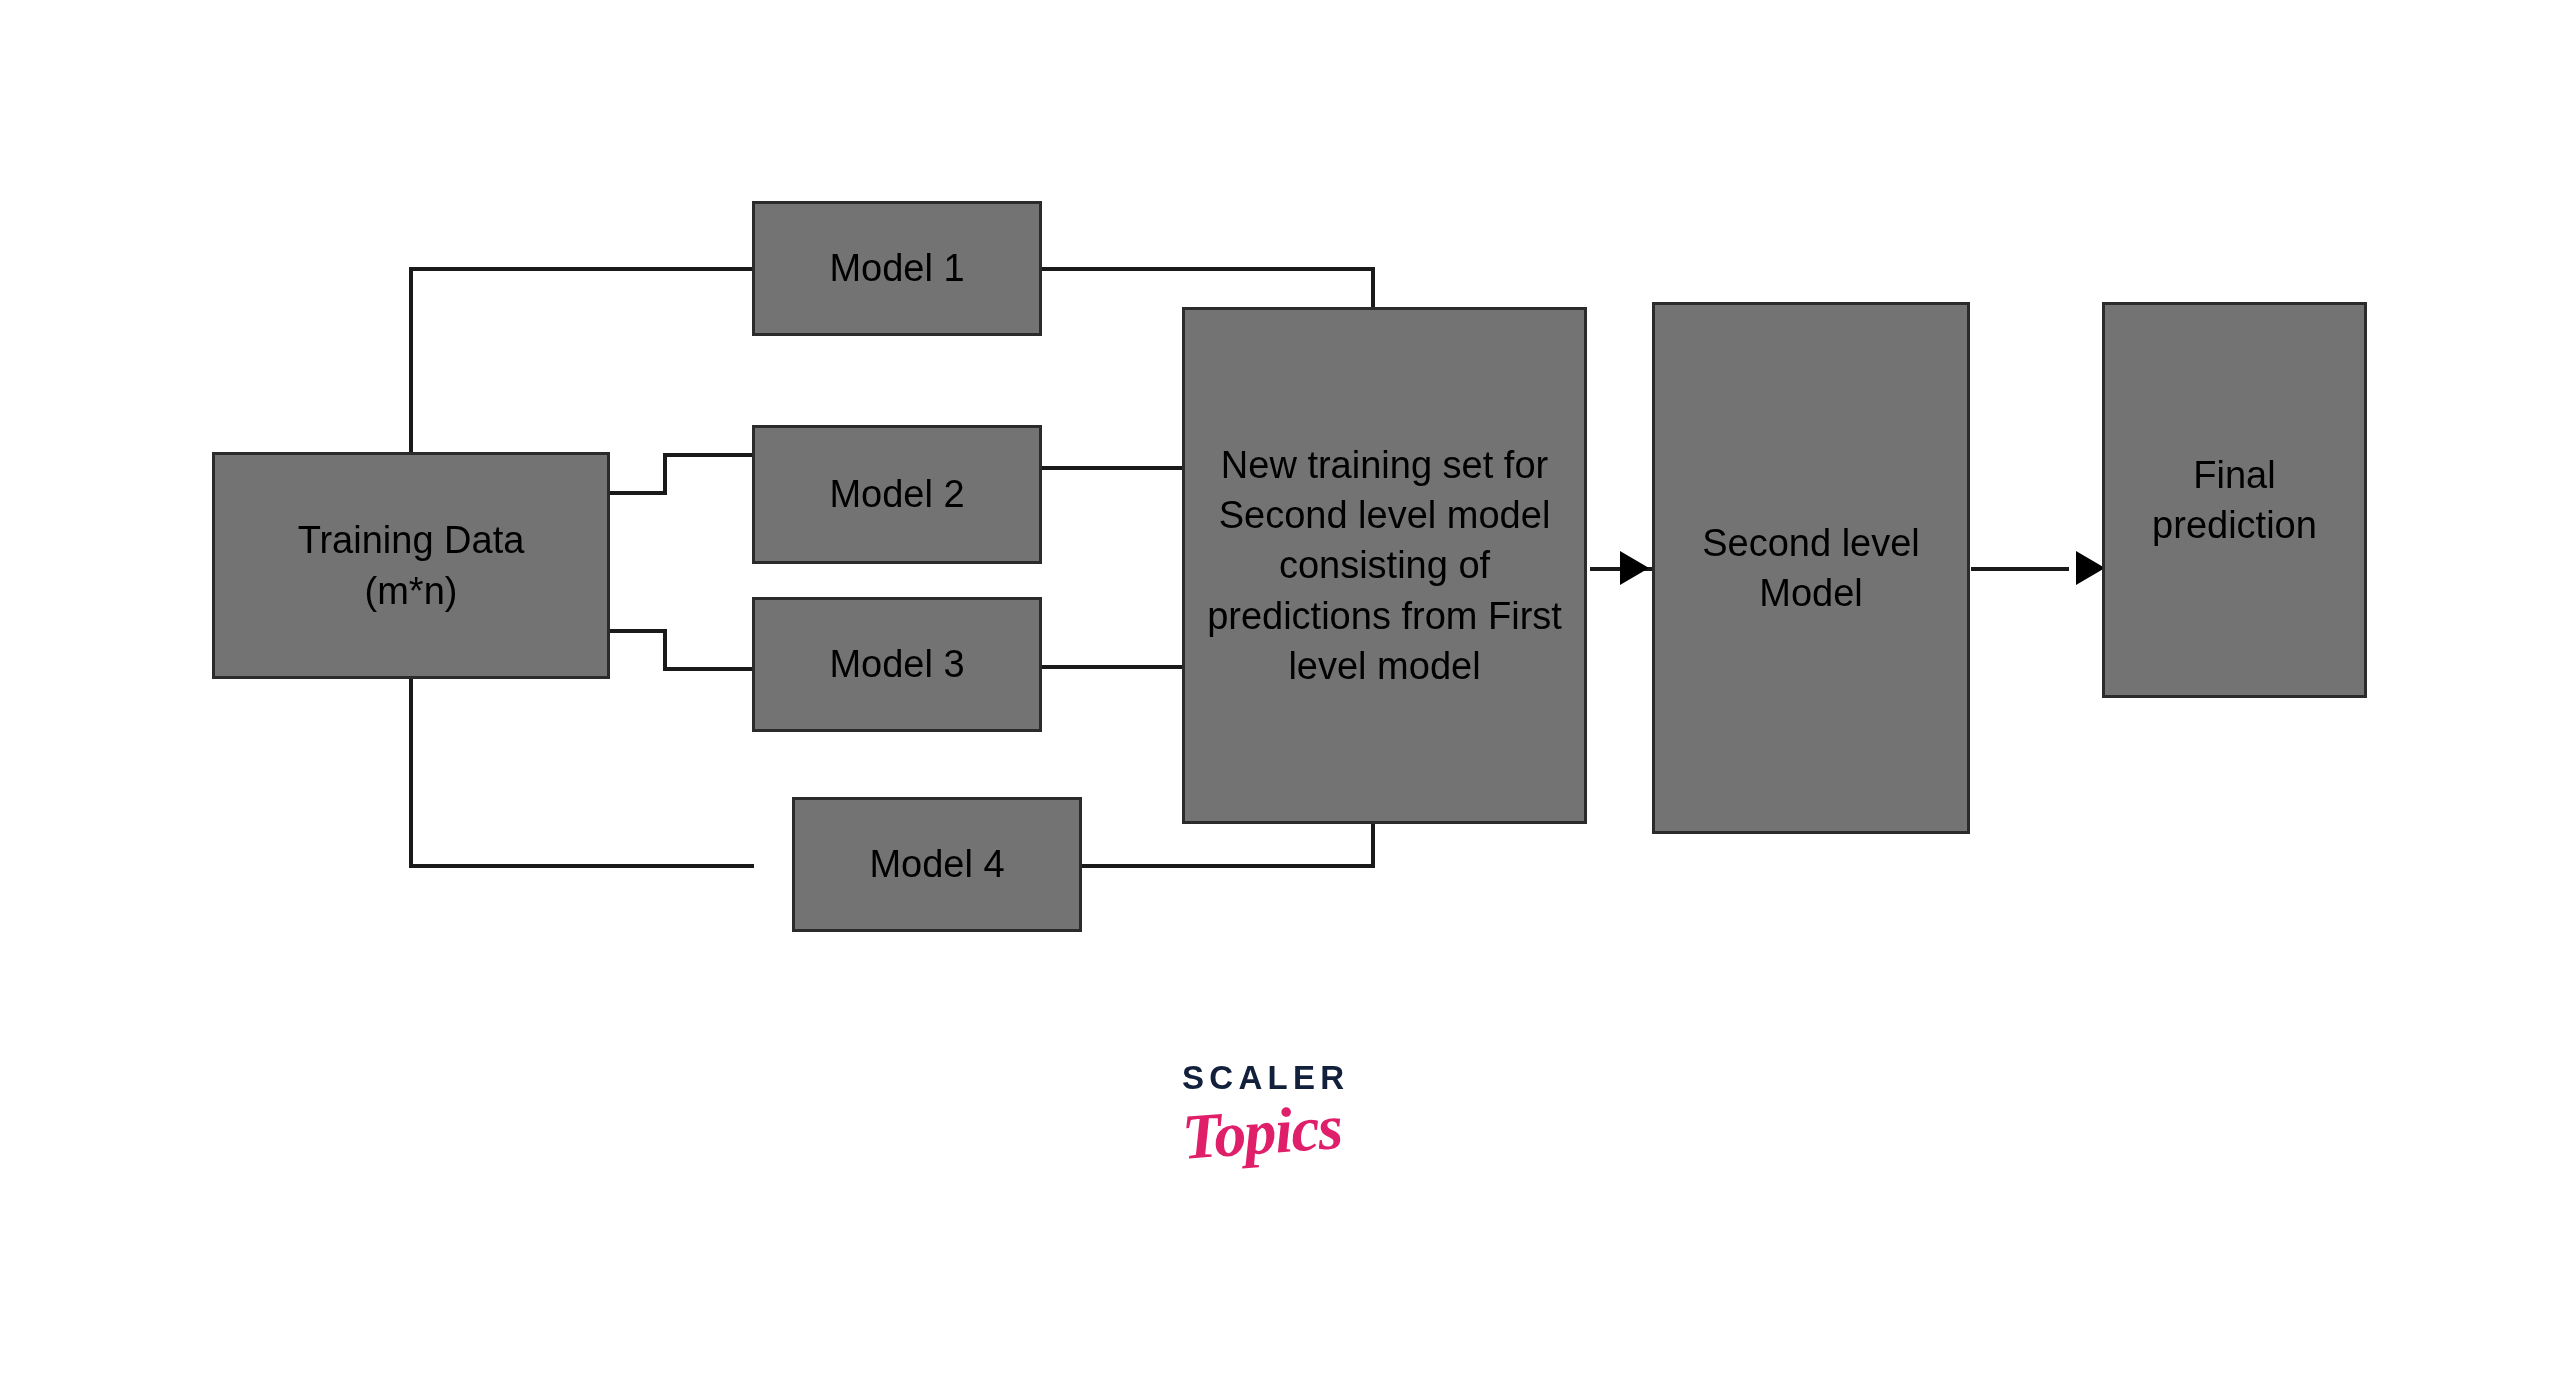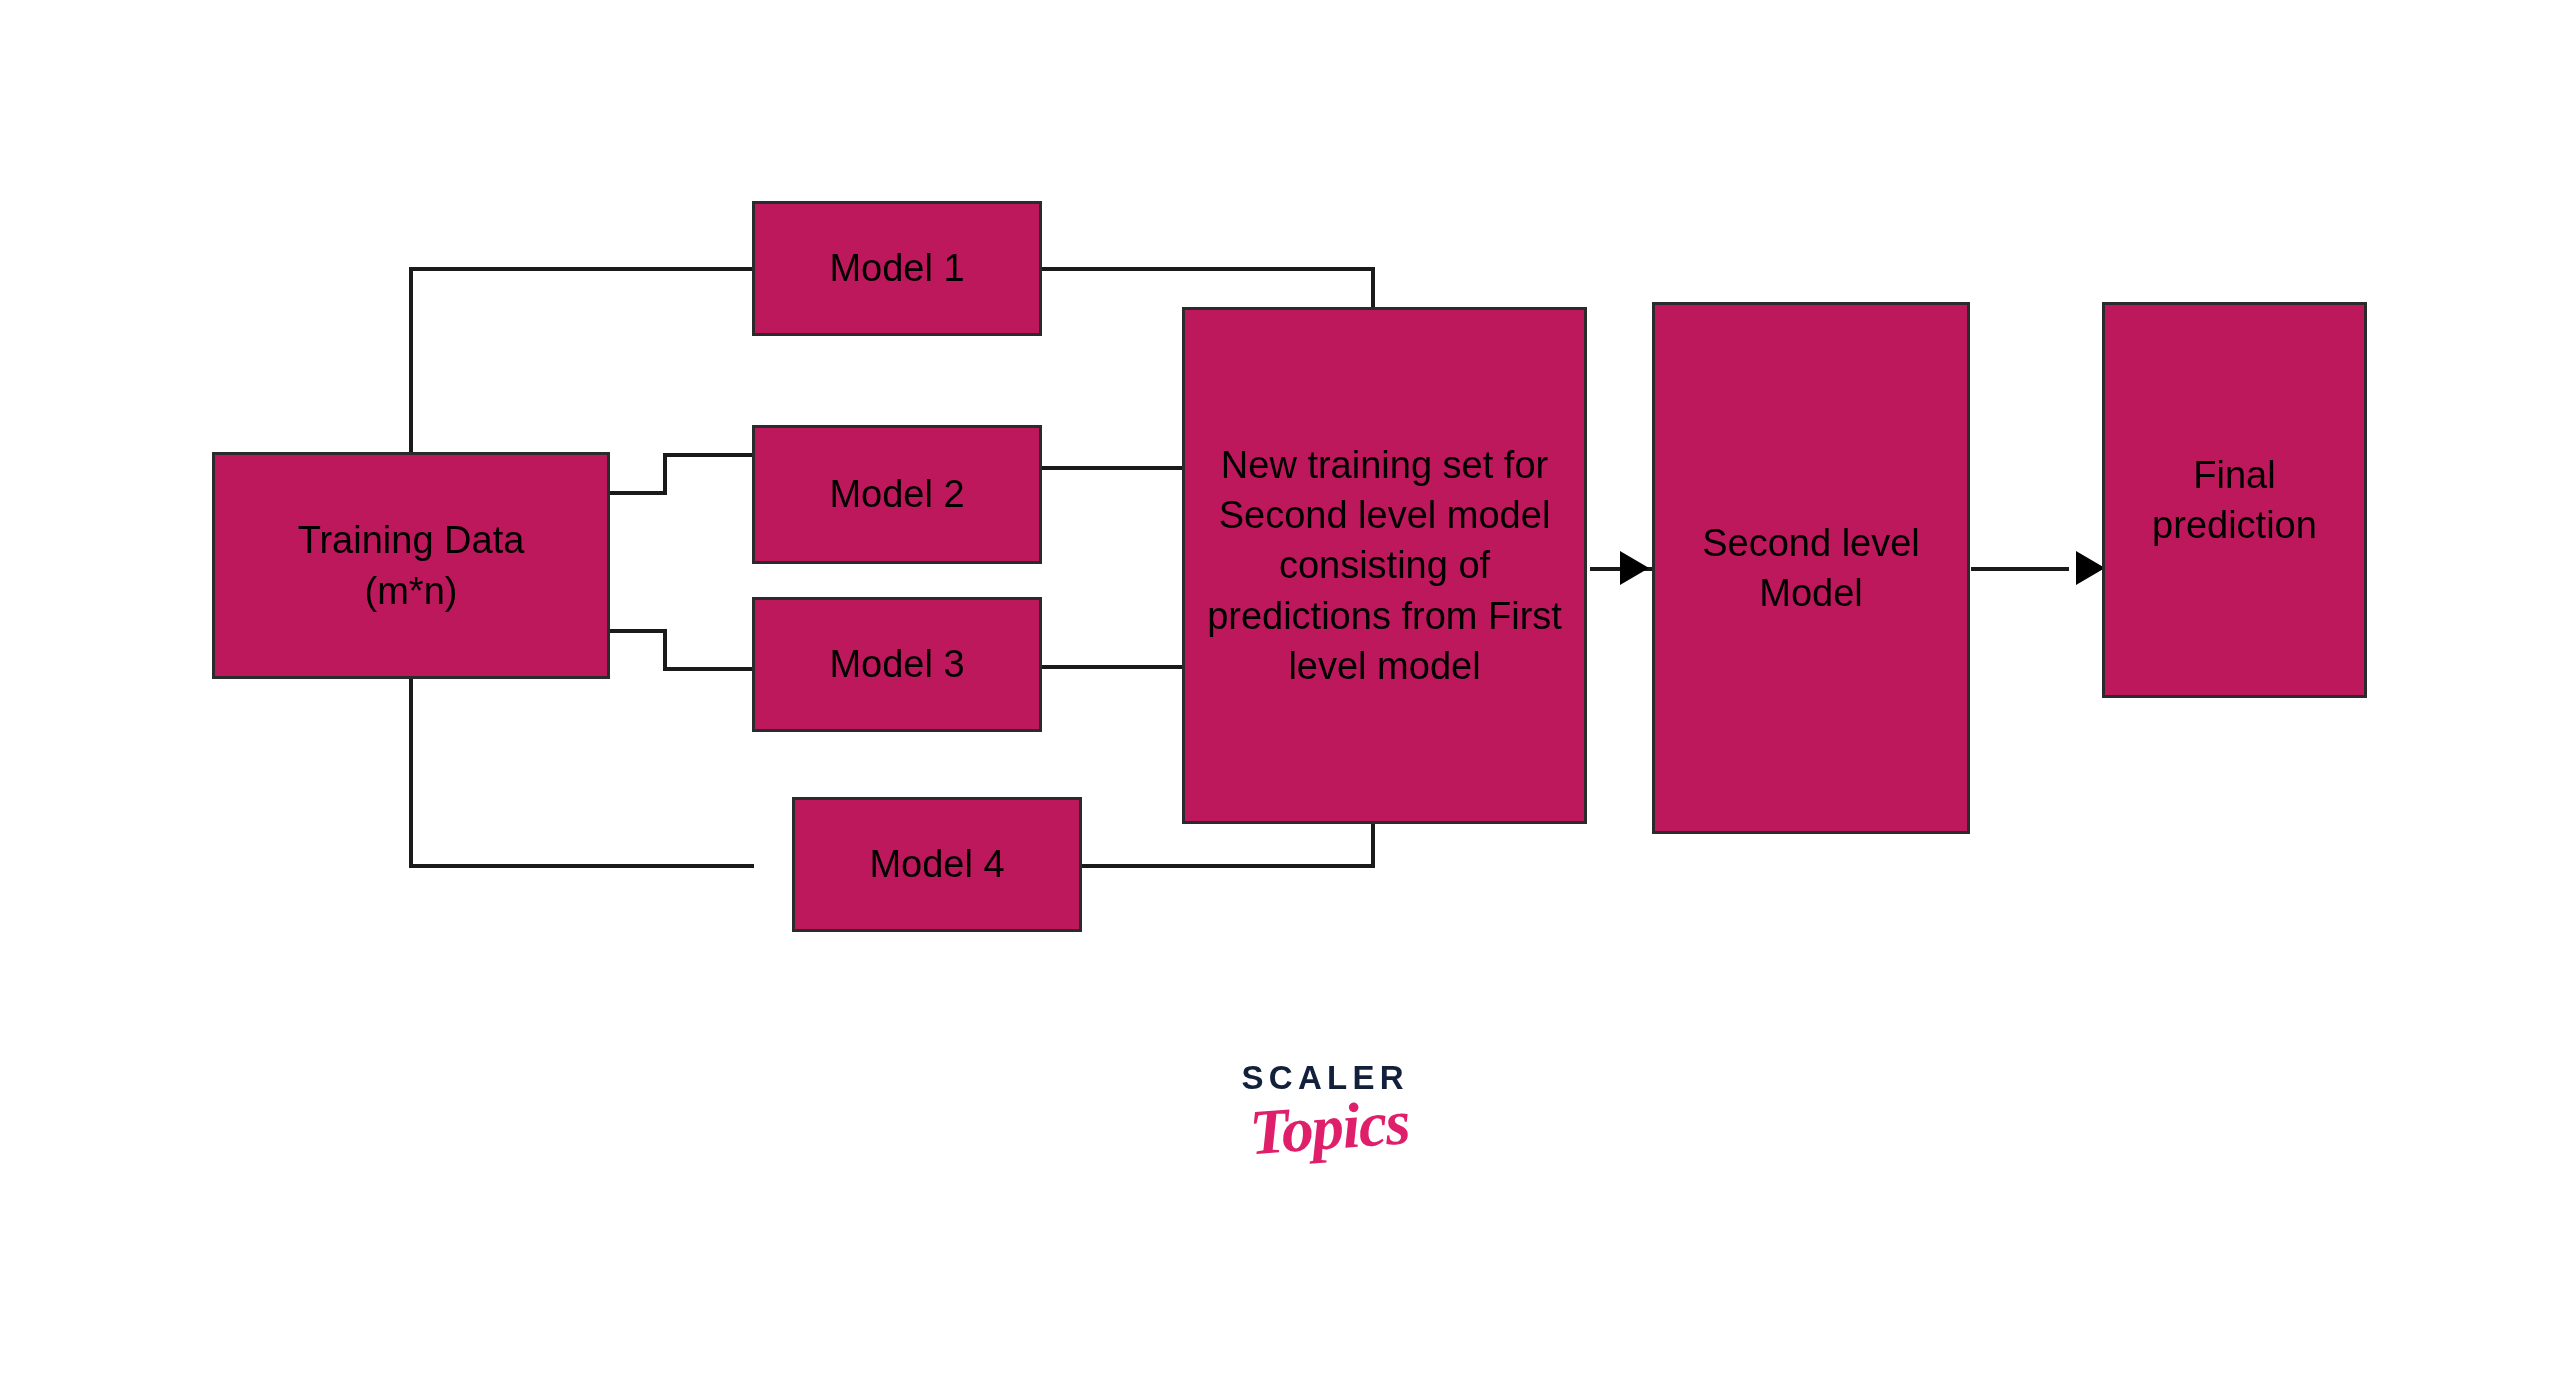--- a/index.html
+++ b/index.html
@@ -14,21 +14,21 @@
   #canvas {
     position: relative;
     width: 2576px;
     height: 1393px;
     background: #ffffff;
     overflow: hidden;
   }
   .node {
     position: absolute;
     box-sizing: border-box;
-    background: #be185d;
+    background: #737373;
     border: 3.8px solid #2b2b2b;
     display: flex;
     align-items: center;
     justify-content: center;
     text-align: center;
     color: #000000;
     line-height: 1.32;
     z-index: 3;
     padding: 0 4.5px;
   }
@@ -65,21 +65,21 @@
     border-left: 29px solid #000000;
     z-index: 2;
   }
 
   
   #logo {
     position: absolute;
     left: 1182px;
     top: 1061px;
     width: 227px;
-    text-align: right;
+    text-align: left;
     z-index: 5;
   }
   #logo-scaler {
     display: block;
     font-family: "Liberation Sans", "DejaVu Sans", sans-serif;
     font-weight: 700;
     font-size: 33px;
     letter-spacing: 5.3px;
     color: #12203c;
     line-height: 1;

